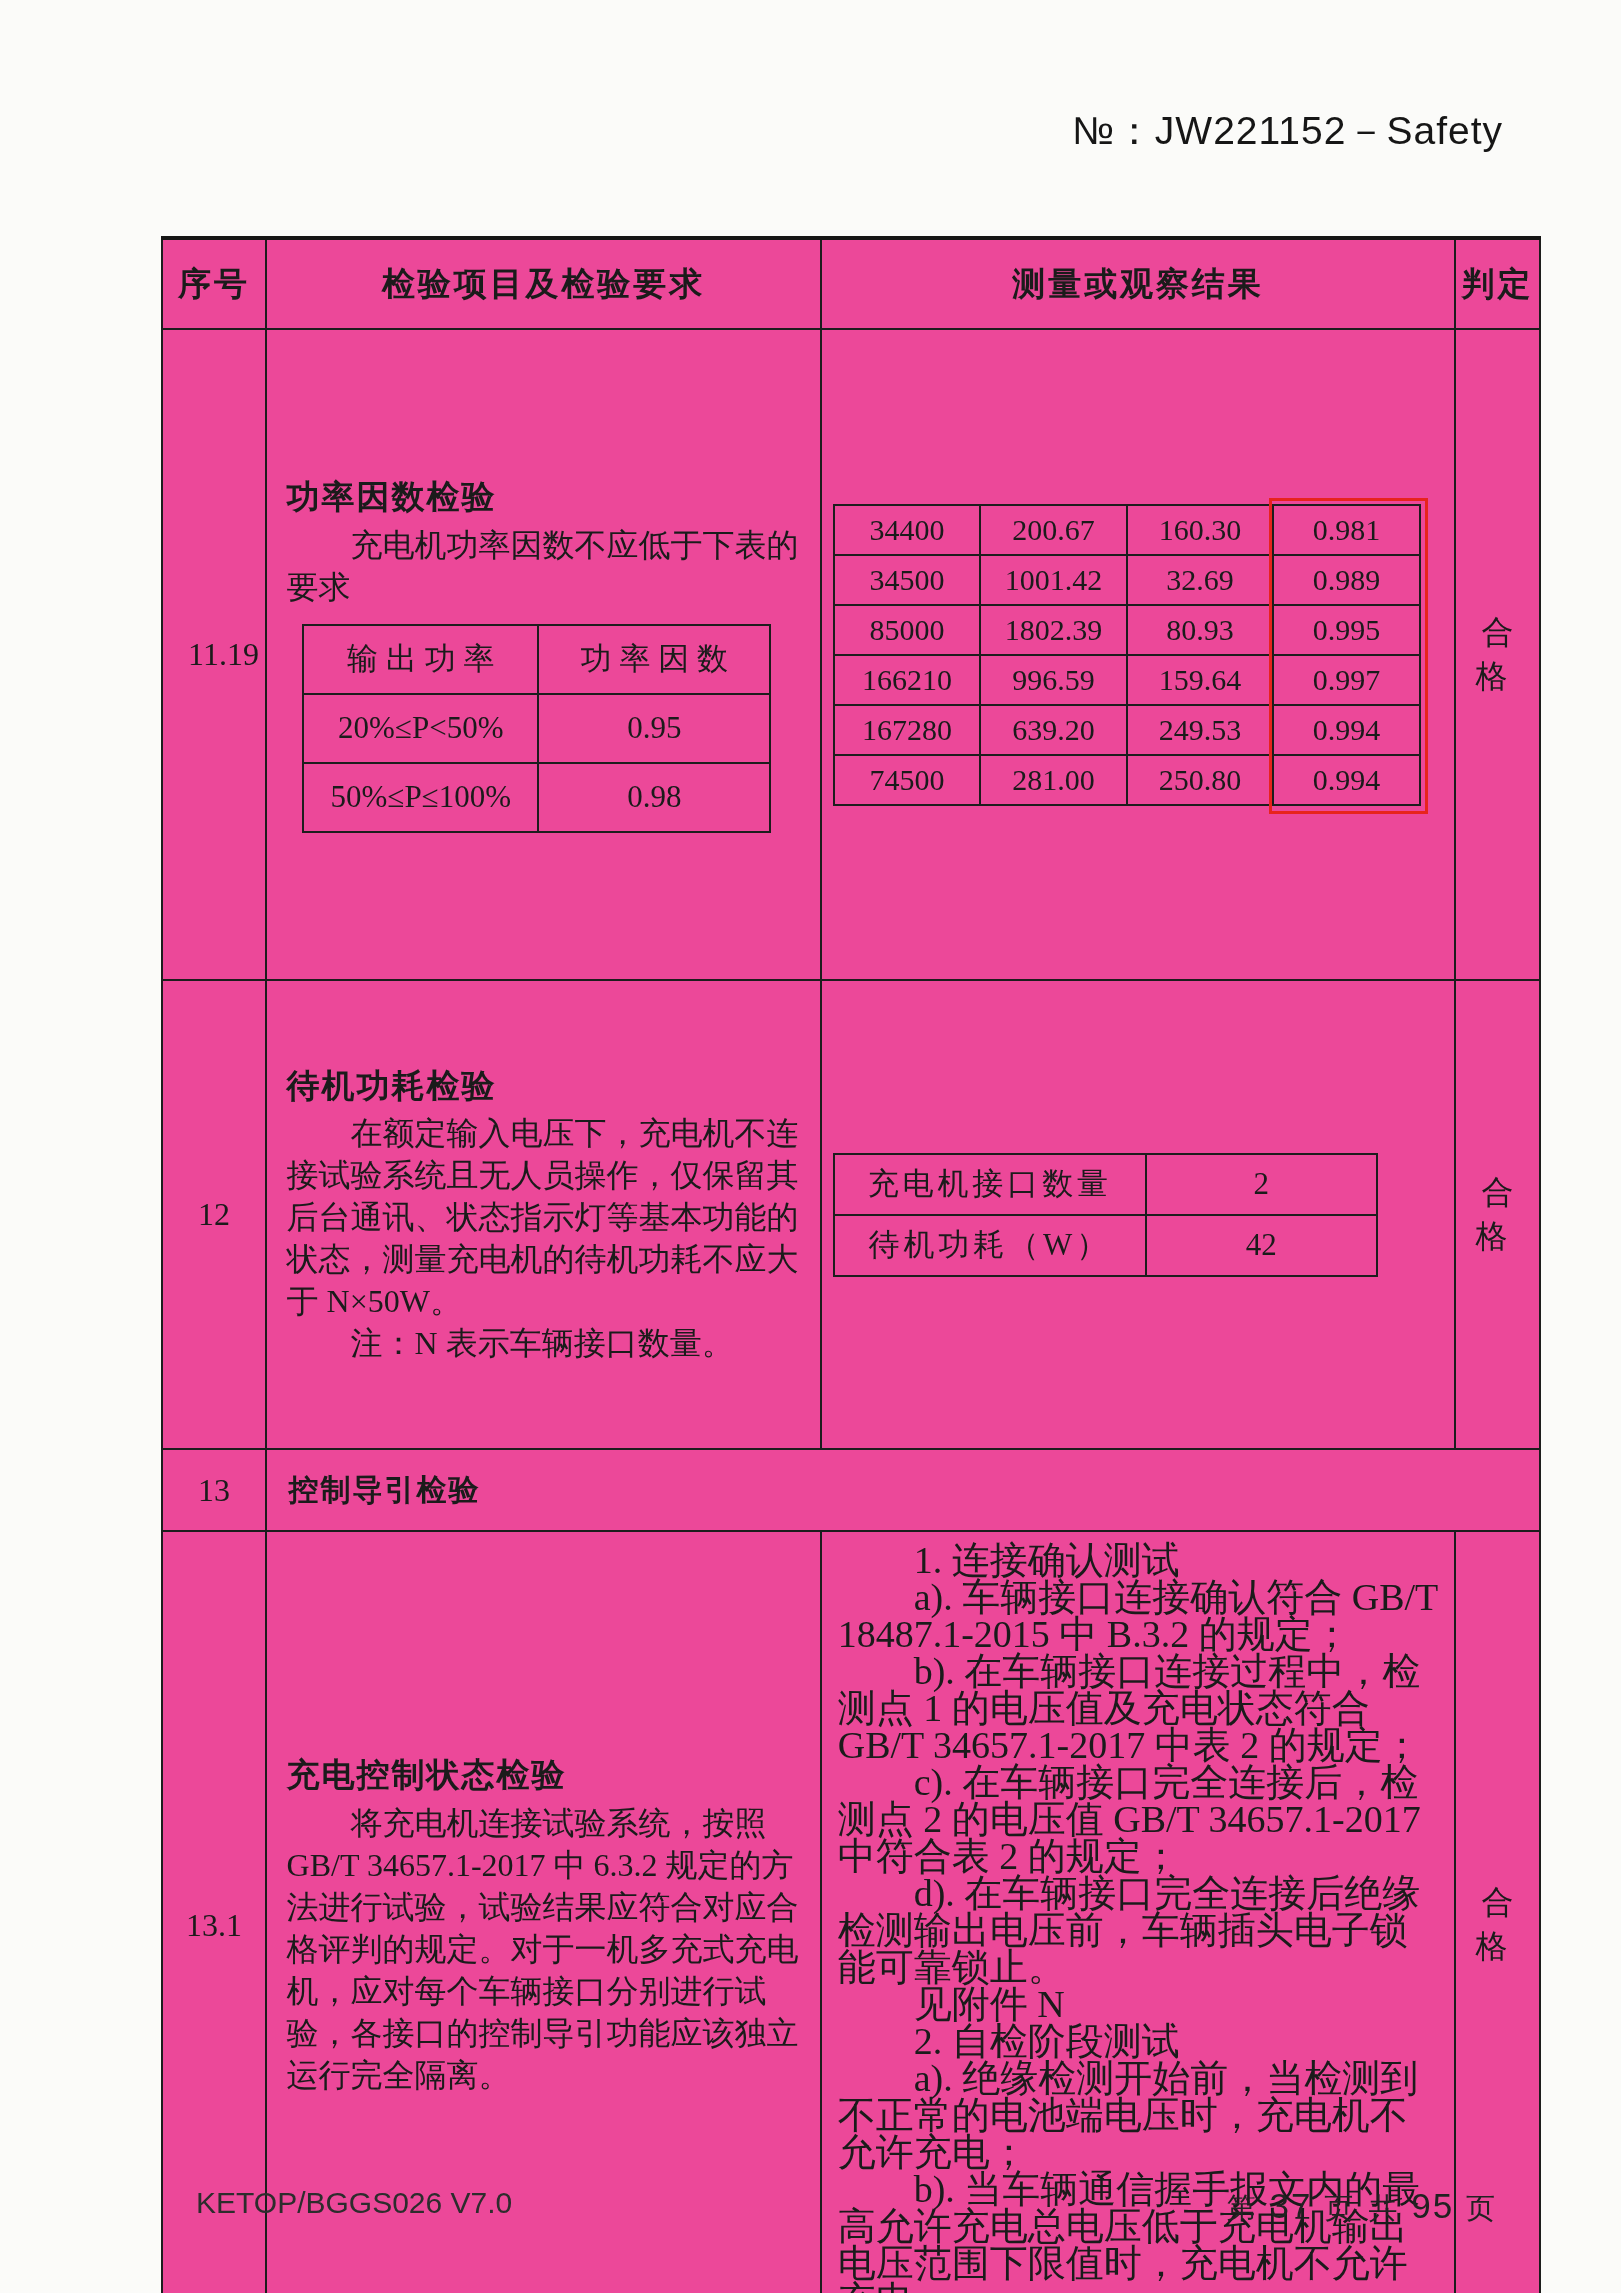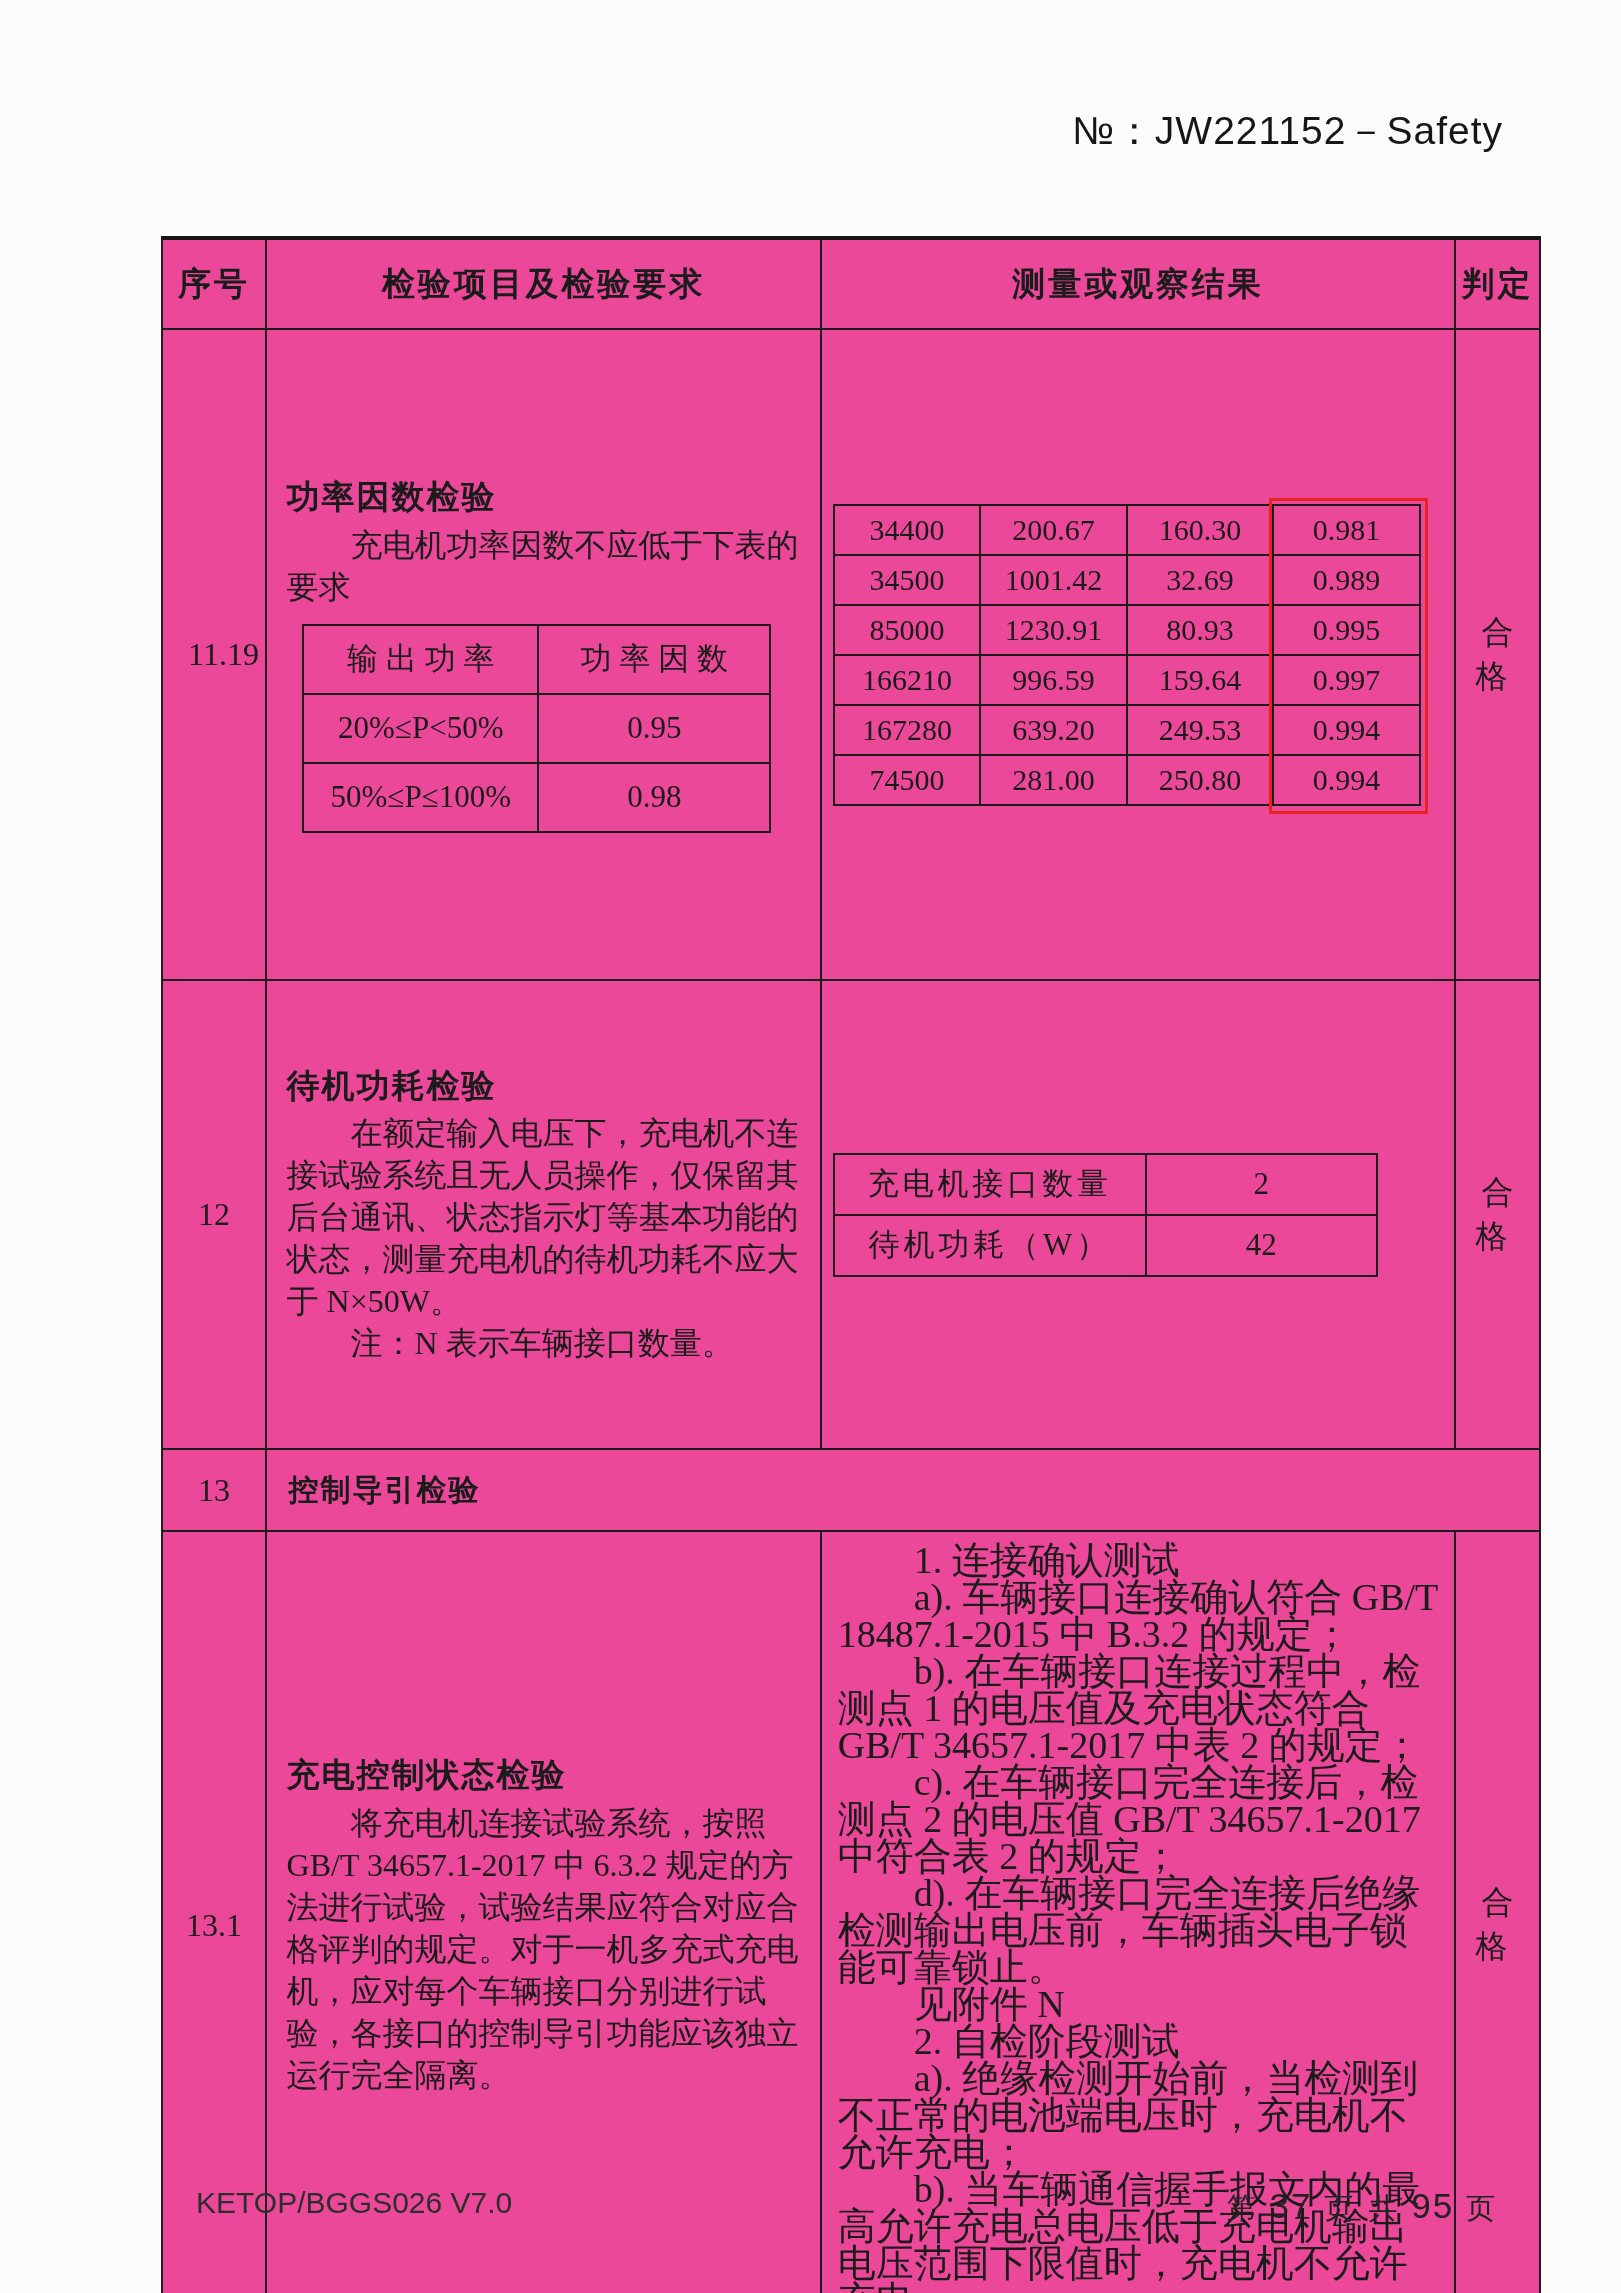--- a/index.html
+++ b/index.html
@@ -161,21 +161,21 @@
               <td>0.981</td>
             </tr>
             <tr class="drow">
               <td>34500</td>
               <td>1001.42</td>
               <td>32.69</td>
               <td>0.989</td>
             </tr>
             <tr class="drow">
               <td>85000</td>
-              <td>1230.91</td>
+              <td>1802.39</td>
               <td>80.93</td>
               <td>0.995</td>
             </tr>
             <tr class="drow">
               <td>166210</td>
               <td>996.59</td>
               <td>159.64</td>
               <td>0.997</td>
             </tr>
             <tr class="drow">

